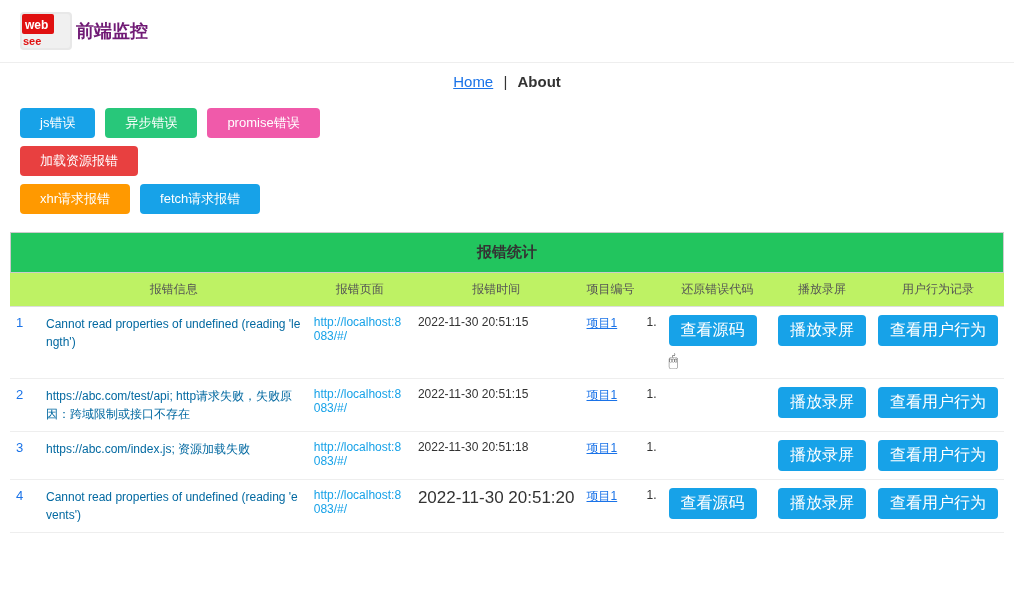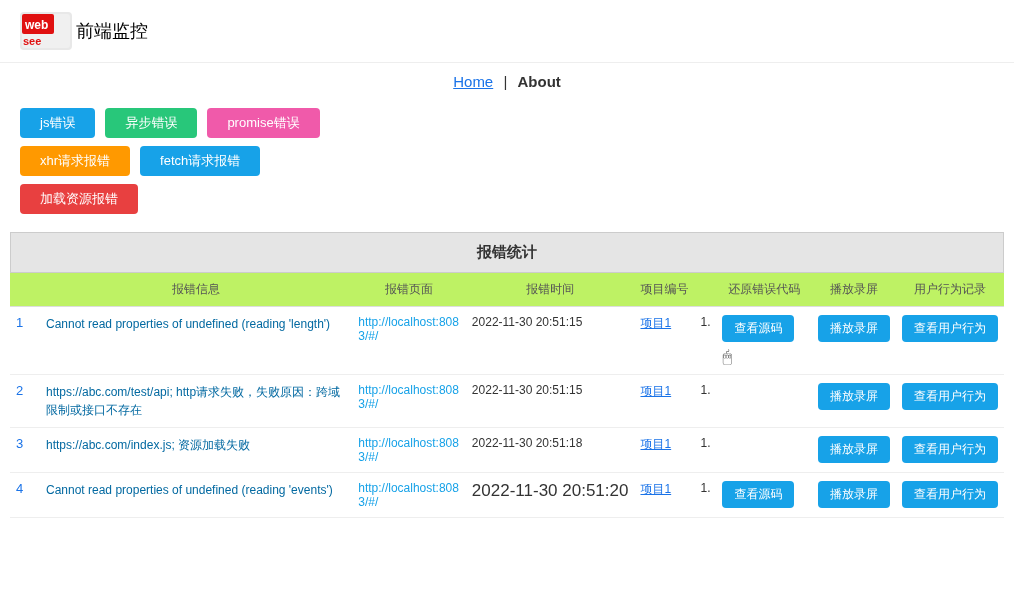--- a/index.html
+++ b/index.html
@@ -19,30 +19,30 @@
     .btn-row { display: flex; gap: 10px; flex-wrap: wrap; }
     .btn { padding: 6px 20px; border: none; border-radius: 4px; color: #fff; cursor: pointer; font-size: 13px; }
     .btn-blue { background: #17a2e8; }
     .btn-green { background: #28c77a; }
     .btn-pink { background: #f05aaa; }
     .btn-orange { background: #ff9900; }
     .btn-red { background: #e84040; }
     
     
     .table-section { margin: 10px 10px 0; }
-    .table-title { background: #e5e5e5; text-align: center; padding: 10px; font-size: 15px; font-weight: bold; border: 1px solid #ccc; }
+    .table-title { background: #22c55e; text-align: center; padding: 10px; font-size: 15px; font-weight: bold; border: 1px solid #ccc; }
     table { width: 100%; border-collapse: collapse; font-size: 12px; }
     th { background: #bef264; padding: 8px 6px; text-align: center; border-bottom: 1px solid #ddd; font-weight: normal; color: #555; white-space: nowrap; margin-left: 44px; }
     td { padding: 8px 6px; vertical-align: top; border-bottom: 1px solid #eee; }
     .row-num { color: #1a73e8; font-size: 13px; }
     .error-text { color: #0369a1; font-size: 12px; line-height: 1.5; word-break: break-all; }
     .page-url { color: #17a2e8; font-size: 12px; word-break: break-all; }
     .project-link { color: #1a73e8; font-size: 12px; }
     .source-num { color: #333; font-size: 12px; }
-    .action-btn { padding: 5px 12px; border: none; border-radius: 4px; color: #fff; cursor: pointer; font-size: 12px; white-space: nowrap; }
+    .action-btn { padding: 5px 12px; border: none; border-radius: 4px; color: #fff; cursor: pointer; font-size: 16px; white-space: nowrap; }
     .btn-source { background: #17a2e8; }
     .btn-replay { background: #17a2e8; }
     .btn-behavior { background: #17a2e8; }
     .action-cell { display: flex; gap: 6px; align-items: center; flex-wrap: wrap; }
   </style>
 </head>
 <body>
 
 <div class="header">
   <div class="logo">
@@ -50,42 +50,42 @@
     <svg width="52" height="38" viewBox="0 0 52 38">
       <rect width="52" height="38" rx="4" fill="#e8e8e8"></rect>
 
       <rect x="2" y="2" width="48" height="34" rx="3" fill="#f0f0f0"></rect>
 
       <rect x="2" y="2" width="32" height="20" rx="2" fill="#e01010"></rect>
       <text x="5" y="17" font-size="12" font-weight="bold" fill="white" font-family="Arial">web</text>
 
       <text x="3" y="33" font-size="11" font-weight="bold" fill="#e01010" font-family="Arial">see</text>
     </svg>
-    <span style="font-size:18px;font-weight:normal;color:#000000;">前端监控</span>
+    <span style="font-size:18px;font-weight:bold;color:#701a75;">前端监控</span>
   </div>
 </div>
 
 <div class="nav">
   <a href="#" style="color:#1a73e8;text-decoration:underline;">Home</a>
   <span style="margin:0 6px;">|</span>
   <a href="#" style="color:#333;font-weight:bold;text-decoration:none;">About</a>
 </div>
 
 <div class="btn-area">
   <div class="btn-row">
     <button class="btn btn-blue">js错误</button>
     <button class="btn btn-green">异步错误</button>
     <button class="btn btn-pink">promise错误</button>
   </div>
   <div class="btn-row">
+    <button class="btn btn-red">加载资源报错</button>
+  </div>
+  <div class="btn-row">
     <button class="btn btn-orange">xhr请求报错</button>
     <button class="btn btn-blue">fetch请求报错</button>
-  </div>
-  <div class="btn-row">
-    <button class="btn btn-red">加载资源报错</button>
   </div>
 </div>
 
 <div class="table-section">
   <div class="table-title">报错统计</div>
   <table>
     <thead>
       <tr>
         <th style="width:30px;"></th>
         <th>报错信息</th>

